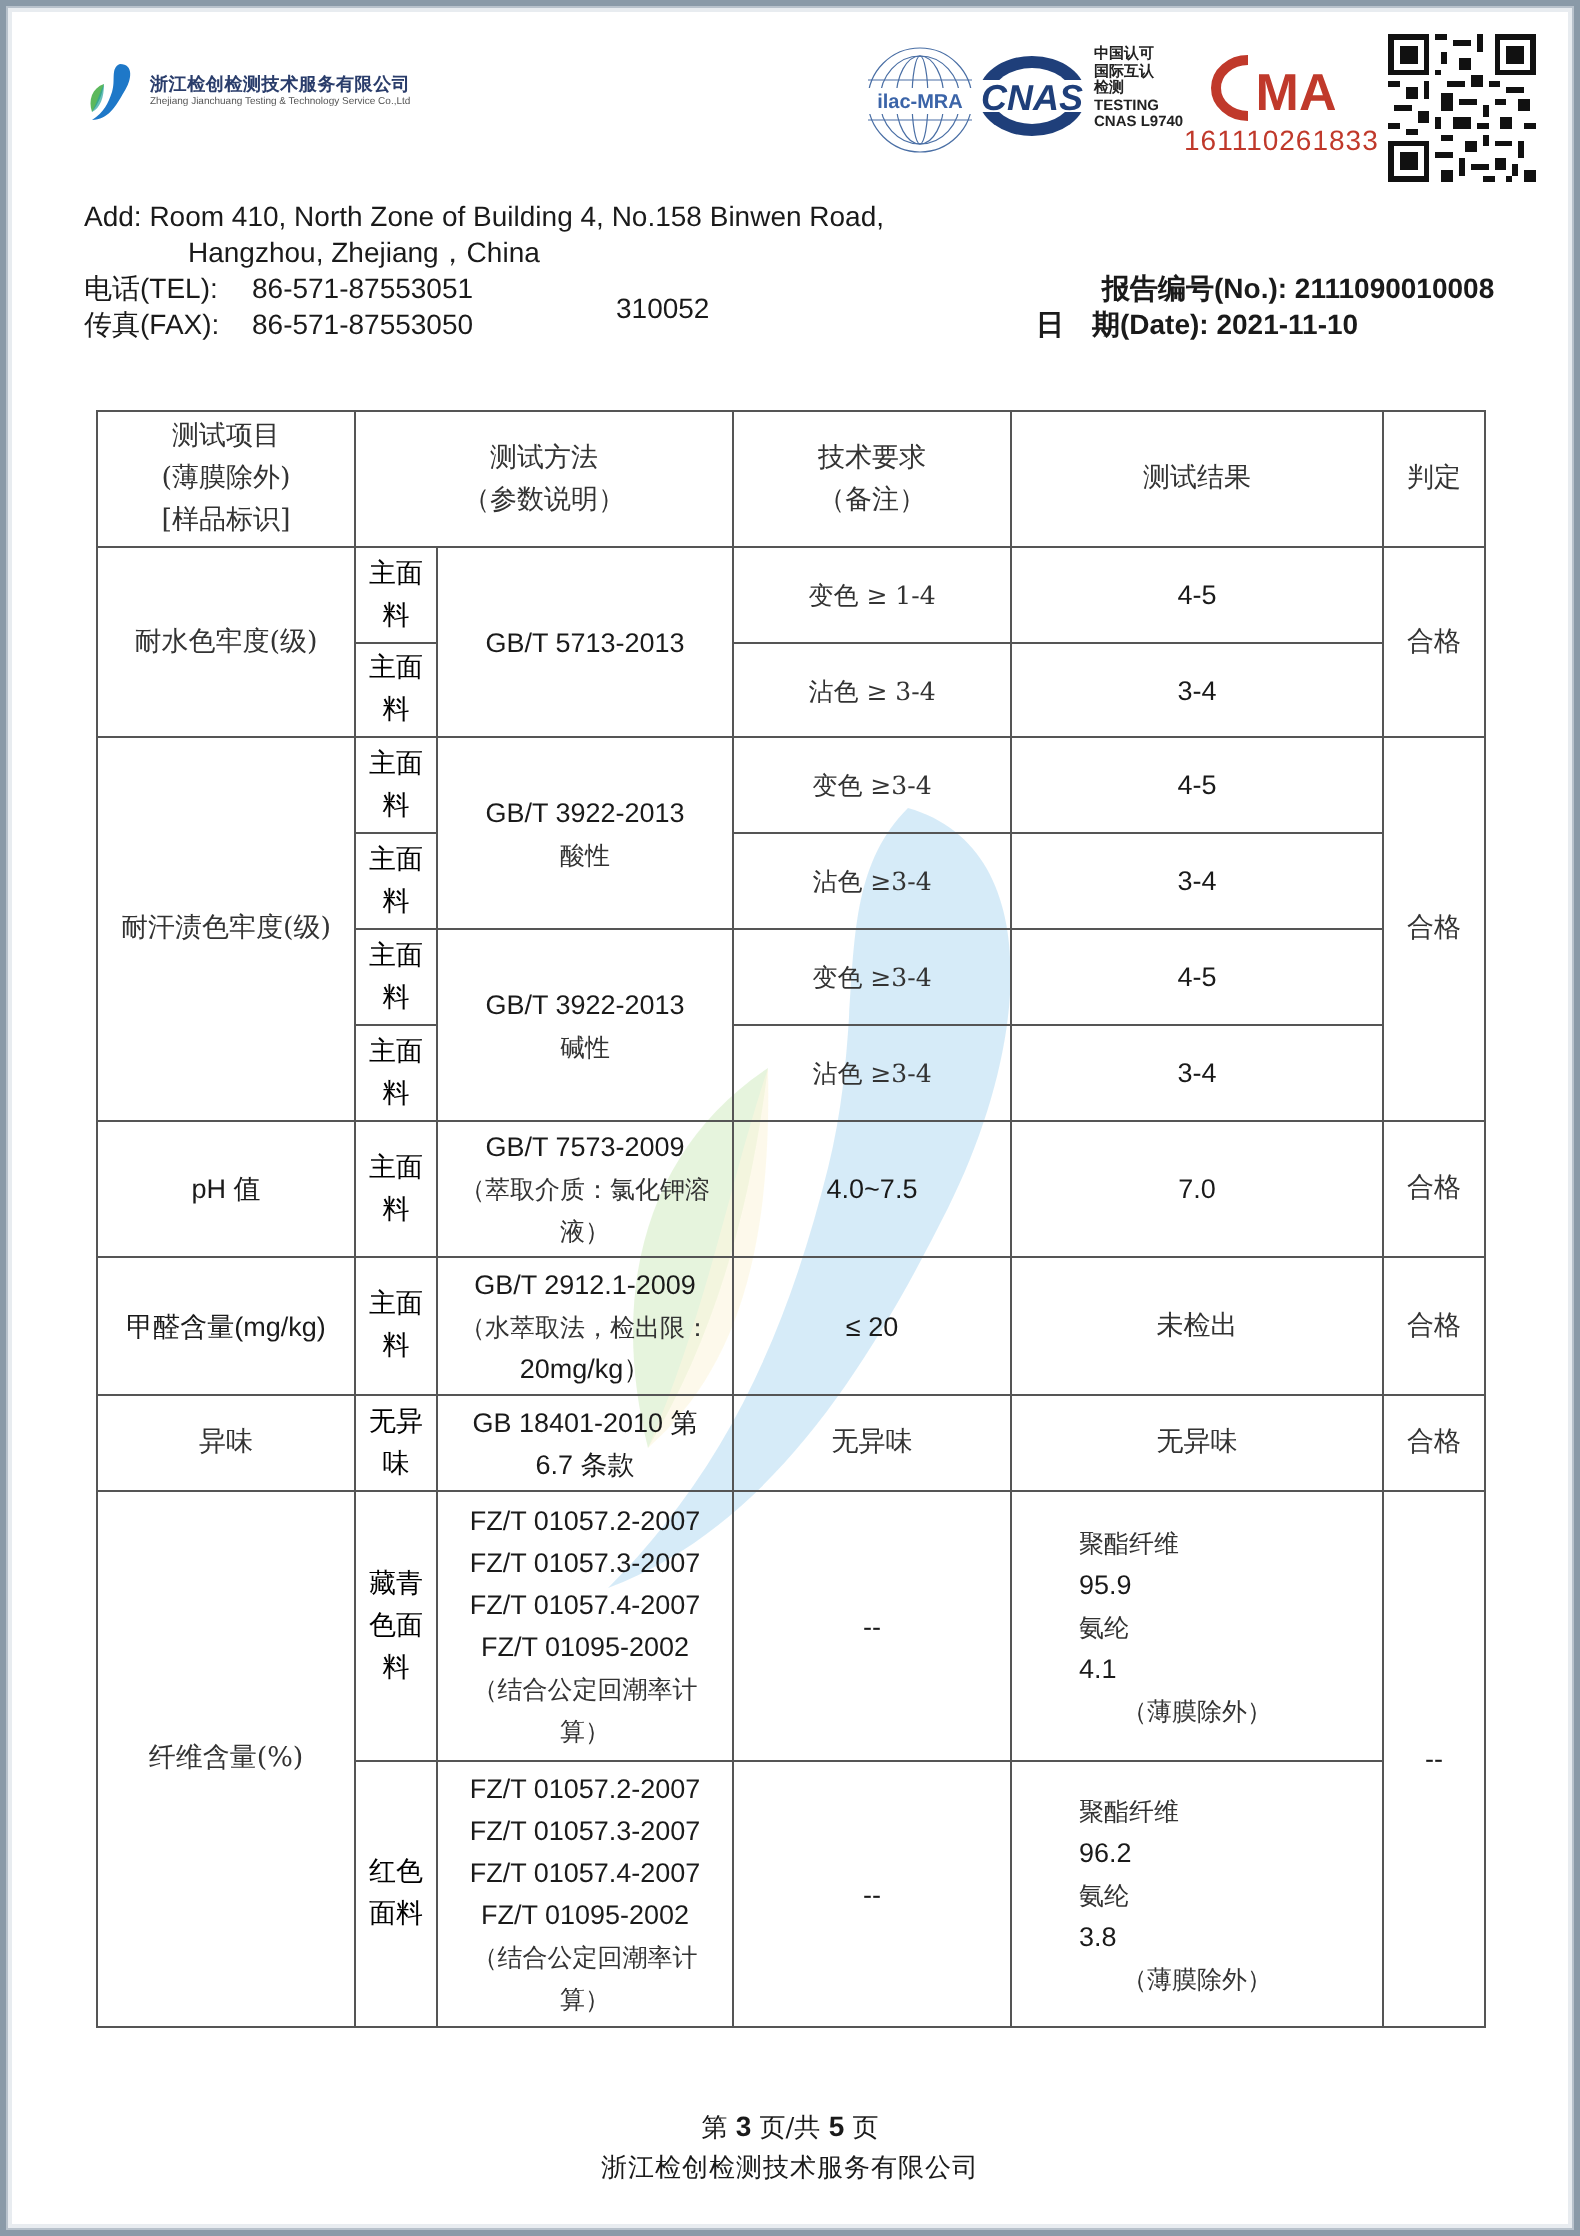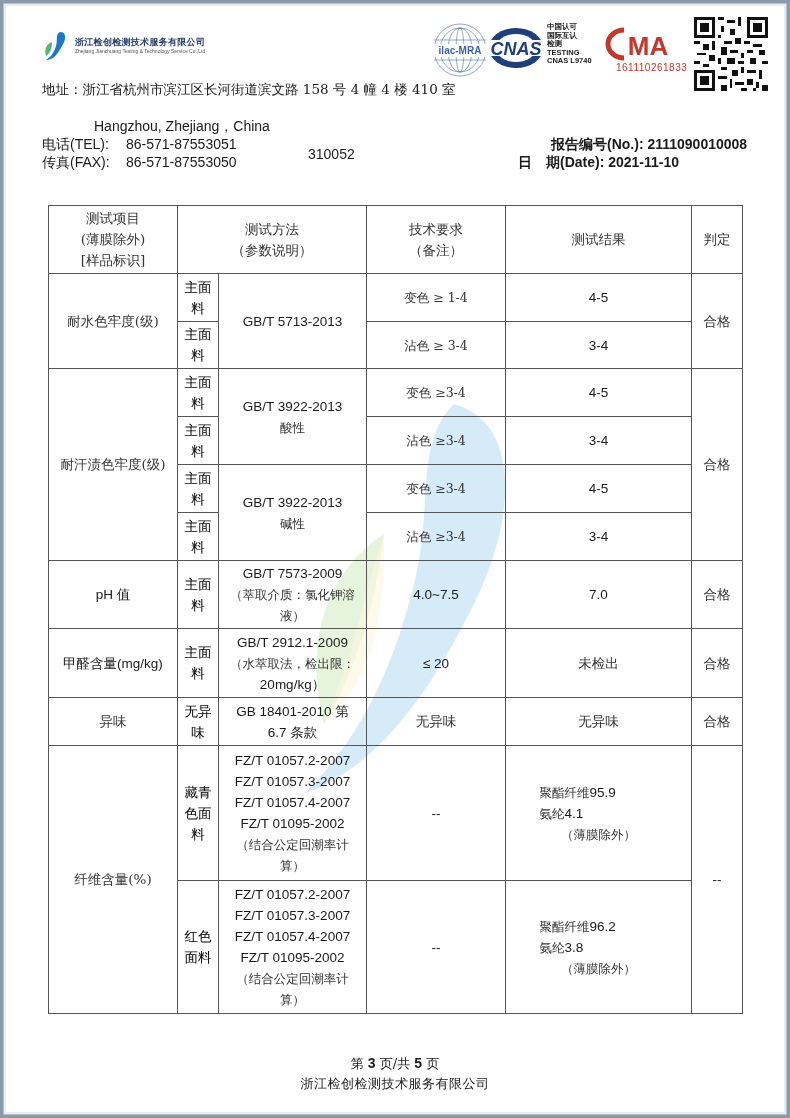--- a/index.html
+++ b/index.html
@@ -20,21 +20,21 @@
 
   
   .logo { left: 36px; top: 26px; width: 32px; height: 32px; }
   .company-cn { left: 71px; top: 32px; font-size: 9px; font-weight: bold; color: #2a3d6b; letter-spacing: 0.3px; white-space: nowrap; }
   .company-en { left: 71px; top: 44px; font-size: 5px; color: #555; white-space: nowrap; }
 
   .ilac { left: 428px; top: 18px; width: 56px; height: 56px; }
   .cnas { left: 483px; top: 22px; width: 58px; height: 44px; }
   .cnas-text { left: 543px; top: 19px; font-size: 7.5px; line-height: 8.5px; font-weight: bold; color: #222; white-space: nowrap; }
   .cma { left: 600px; top: 22px; width: 72px; height: 36px; }
-  .cma-num { left: 612px; top: 58px; font-size: 10px; color: #c0392b; letter-spacing: 0.5px; }
+  .cma-num { left: 588px; top: 58px; font-size: 14px; color: #c0392b; letter-spacing: 0.5px; }
   .qr { left: 690px; top: 13px; width: 74px; height: 74px; }
 
   .info-line { font-size: 14px; white-space: nowrap; }
   .addr-cn { left: 38px; top: 77px; font-family: "DejaVu Serif", serif; font-size: 13.5px; }
   .addr-en1 { left: 38px; top: 96px; }
   .addr-en2 { left: 90px; top: 114px; }
   .zip { left: 304px; top: 114px; margin-top: 28px; }
   .tel { left: 38px; top: 132px; }
   .fax { left: 38px; top: 150px; }
   .tel-val { left: 122px; top: 132px; }
@@ -56,21 +56,21 @@
     border: 1.5px solid #555;
     text-align: center; vertical-align: middle;
     padding: 0 2px;
     font-size: 13.5px;
     line-height: 21px;
     background: transparent;
   }
   .cn { font-family: "DejaVu Serif", serif; font-size: 12.5px; color: #333; }
   .cn-sm { font-family: "DejaVu Serif", serif; font-size: 12.5px; line-height: 24px; color: #000000; }
   .fiber-block { display: inline-block; text-align: left; }
-  .fiber-row { display: flex; justify-content: flex-start; width: 118px; }
+  .fiber-row { display: flex; justify-content: flex-end; width: 118px; flex-direction: column; }
   .fiber-note { text-align: center; }
 
   .footer-page { left: 0; width: 790px; top: 1055px; text-align: center; font-family: "DejaVu Serif", serif; font-size: 13px; }
   .footer-page b { font-family: "Liberation Sans", sans-serif; font-size: 14px; }
   .footer-company { left: 0; width: 790px; top: 1075px; text-align: center; font-family: "DejaVu Serif", serif; font-size: 13px; letter-spacing: 0.5px; }
 </style>
 </head>
 <body>
 
 <div class="page-frame">
@@ -165,21 +165,21 @@
         <rect x="14" y="22" width="3" height="1"></rect>
         <rect x="18" y="21" width="2" height="2"></rect>
       <rect x="21" y="22" width="1" height="2"></rect>
         <rect x="23" y="23" width="2" height="2"></rect>
         <rect x="9" y="23" width="2" height="2"></rect>
       <rect x="16" y="24" width="2" height="1"></rect>
         <rect x="20" y="24" width="1" height="1"></rect>
     </g>
   </svg>
 
-  <div class="abs info-line addr-cn">地址：浙江省杭州市滨江区长河街道滨文路 158 号 4 幢 4 楼 410 室</div>
+  <div class="abs info-line addr-en1">Add: Room 410, North Zone of Building 4, No.158 Binwen Road,</div>
   <div class="abs info-line addr-en2">Hangzhou, Zhejiang，China</div>
   <div class="abs info-line zip">310052</div>
   <div class="abs info-line tel">电话(TEL):</div>
   <div class="abs info-line tel-val">86-571-87553051</div>
   <div class="abs info-line fax">传真(FAX):</div>
   <div class="abs info-line fax-val">86-571-87553050</div>
   <div class="abs report-no">报告编号(No.): 2111090010008</div>
   <div class="abs report-date">日　期(Date): 2021-11-10</div>
 
   <svg class="abs watermark" viewBox="0 0 260 420">

